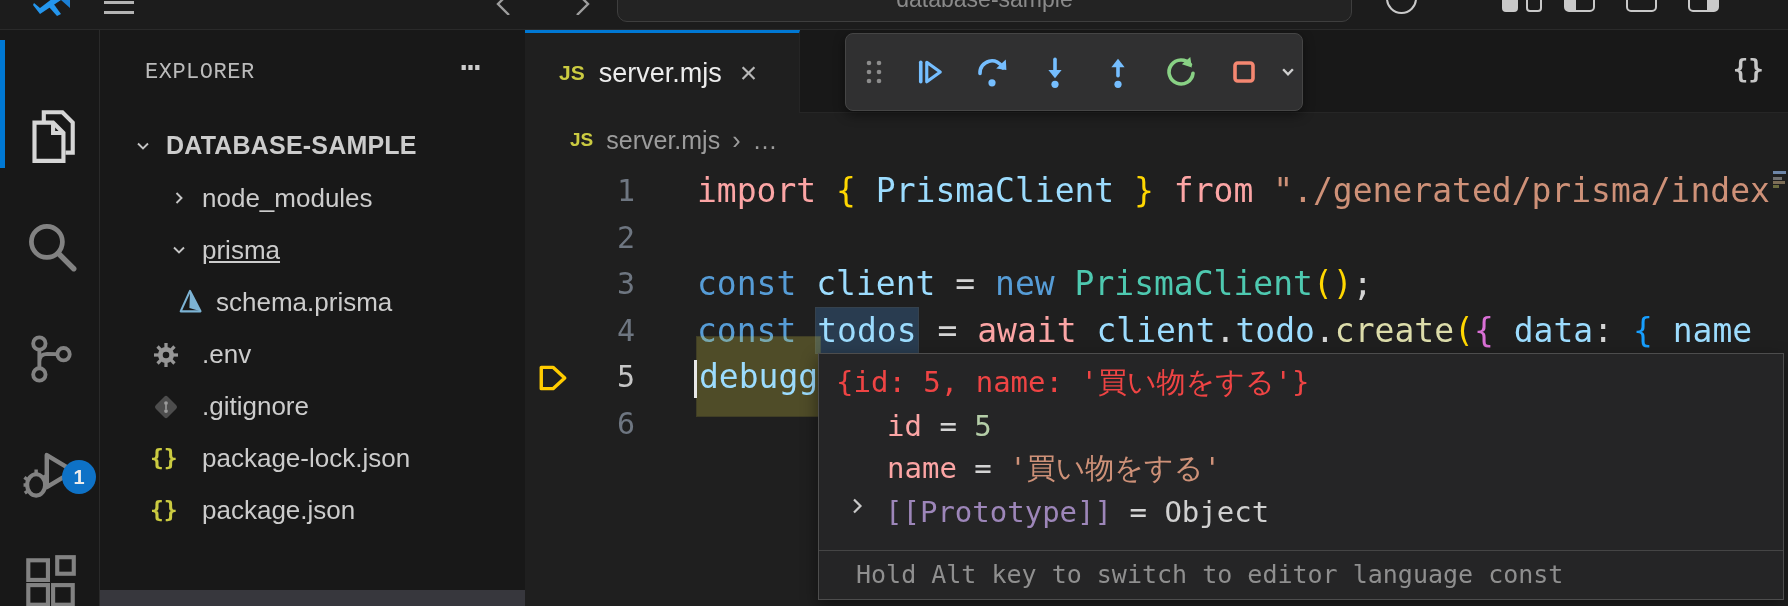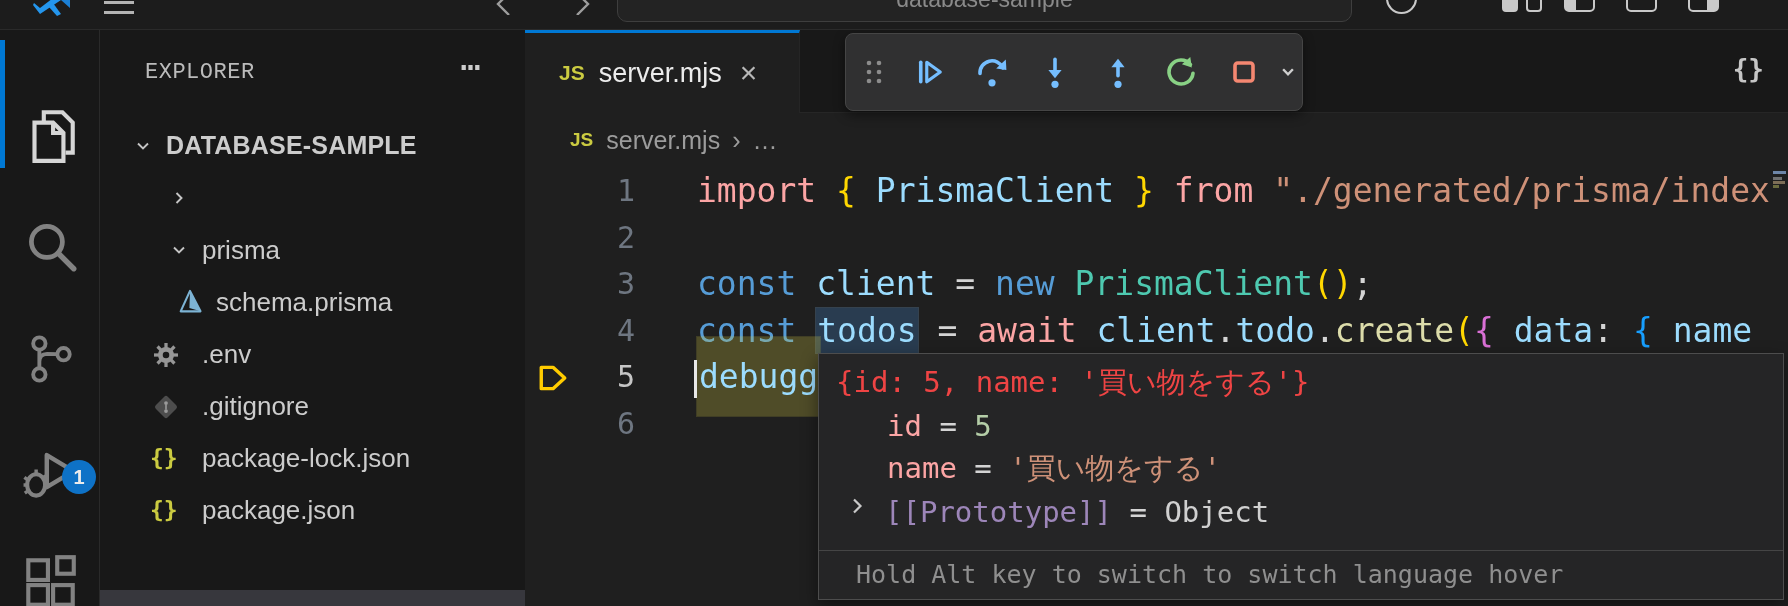--- a/index.html
+++ b/index.html
@@ -206,28 +206,29 @@
             </svg>
           </span>
           <span class="lbl" style="left: 66px;">DATABASE-SAMPLE</span>
         </div>
         <div class="tree-row">
           <span class="chev" style="left: 68px;">
             <svg width="22" height="22" viewBox="0 0 22 22">
               <path d="M8.5 6 L13.5 11 L8.5 16" fill="none" stroke="#c5c5c5" stroke-width="1.9"></path>
             </svg>
           </span>
+          <span class="lbl" style="left: 102px;">node_modules</span>
         </div>
         <div class="tree-row">
           <span class="chev" style="left: 68px;">
             <svg width="22" height="22" viewBox="0 0 22 22">
               <path d="M6 8.5 L11 13.5 L16 8.5" fill="none" stroke="#c5c5c5" stroke-width="1.9"></path>
             </svg>
           </span>
-          <span class="lbl" style="left: 102px;">prisma</span>
+          <span class="lbl" style="left: 102px; text-decoration: underline;">prisma</span>
         </div>
         <div class="tree-row">
           <span class="ficon" style="left: 76px;">
             <svg width="28" height="28" viewBox="0 0 24 24">
               <path d="M12 2.5 L21 20 L4 20 Z" fill="none" stroke="#7cb3d4" stroke-width="1.8" stroke-linejoin="round"></path>
               <path d="M12 2.5 L21 20 L11.5 17.2 Z" fill="#7cb3d4"></path>
             </svg>
           </span>
           <span class="lbl" style="left: 116px;">schema.prisma</span>
         </div>
@@ -377,21 +378,21 @@
       <span class="dbg-btn dbg-chevron">
         <span>
           <svg width="26" height="26" viewBox="0 0 24 24">
             <path d="M7.5 9.5 L12 14.2 L16.5 9.5" fill="none" stroke="#cfcfcf" stroke-width="2.2"></path>
           </svg>
         </span>
       </span>
     </div>
 
   <div class="hover-tip" id="hover-tip">
-    <div class="tip-footer">Hold Alt key to switch to switch language hover</div>
+    <div class="tip-footer">Hold Alt key to switch to editor language const</div>
   <div class="tip-row" style="top: 6px; left: 17px;"><span class="tok dim">{id: 5, name: '買い物をする'}</span></div>
       <div class="tip-row" style="top: 50px; left: 68px;"><span class="tok ctl">id</span><span class="tok pun"> = </span><span class="tok num">5</span></div>
       <div class="tip-row" style="top: 92px; left: 68px;"><span class="tok ctl">name</span><span class="tok pun"> = </span><span class="tok str">'買い物をする'</span></div>
       <span class="tip-chev">
         <svg width="24" height="24" viewBox="0 0 24 24">
           <path d="M9 5.5 L15.5 12 L9 18.5" fill="none" stroke="#c9c9c9" stroke-width="2.2"></path>
         </svg>
       </span>
       <div class="tip-row" style="top: 136px; left: 66px;"><span class="tok proto">[[Prototype]]</span><span class="tok pun"> = </span><span class="tok plain">Object</span></div>
     </div>

